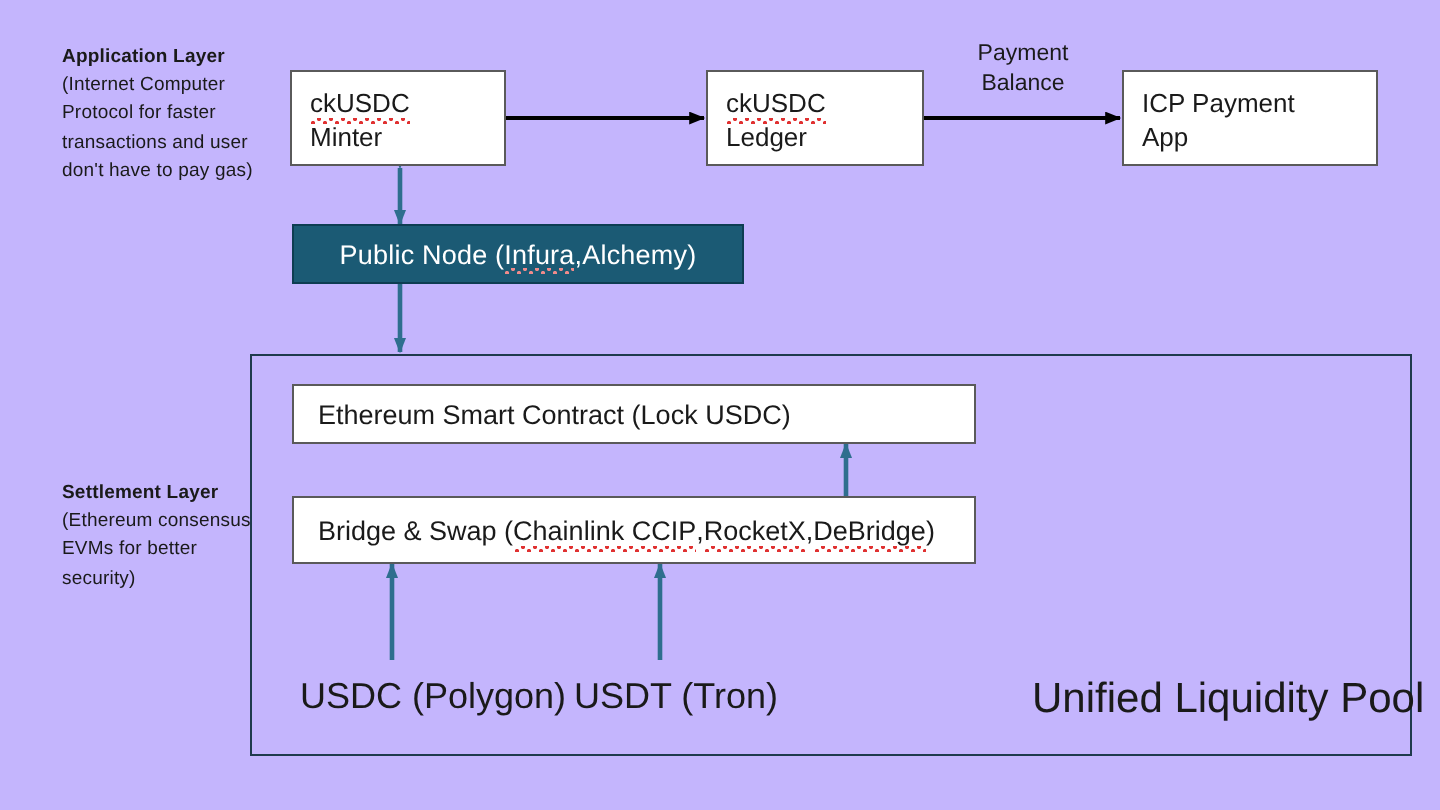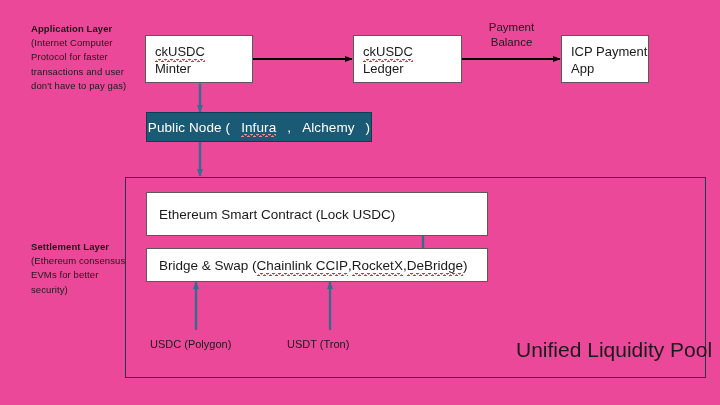--- a/index.html
+++ b/index.html
@@ -9,21 +9,21 @@
     background: #ffffff;
   }
   body {
     font-family: "Liberation Sans", sans-serif;
     color: #1a1a1a;
   }
   #canvas {
     position: relative;
     width: 720px;
     height: 405px;
-    background: #ec4899;
+    background: #c4b5fd;
     overflow: hidden;
   }
   .layer-label {
     position: absolute;
     font-size: 9.5px;
     line-height: 14.2px;
     color: #1a1a1a;
     letter-spacing: 0.1px;
   }
   .layer-label .lbl-strong {
@@ -79,21 +79,20 @@
     position: absolute;
     background: #1b5a74;
     border: 1.4px solid #0e3d52;
     box-sizing: border-box;
     color: #ffffff;
     font-size: 13.5px;
     display: flex;
     align-items: center;
     justify-content: center;
     letter-spacing: 0.1px;
-    gap: 11px;
   }
   .container-box {
     position: absolute;
     border: 1.6px solid #1f3a4d;
     background: transparent;
     box-sizing: border-box;
   }
   .pool-label {
     position: absolute;
     font-size: 21px;
@@ -103,21 +102,21 @@
   .edge-label {
     position: absolute;
     font-size: 11.5px;
     line-height: 14.5px;
     color: #1a1a1a;
     text-align: center;
     white-space: nowrap;
   }
   .leaf-label {
     position: absolute;
-    font-size: 11px;
+    font-size: 18px;
     color: #1a1a1a;
     white-space: nowrap;
   }
   svg.wires {
     position: absolute;
     left: 0;
     top: 0;
     width: 720px;
     height: 405px;
     pointer-events: none;
@@ -185,40 +184,40 @@
   <div class="node-box" style="left:145px; top:35px; width:108px; height:48px;">
     <span class="node-line"><span class="sp">ckUSDC</span></span>
     <span class="node-line">Minter</span>
   </div>
 
   <div class="node-box" style="left:353px; top:35px; width:109px; height:48px;">
     <span class="node-line"><span class="sp">ckUSDC</span></span>
     <span class="node-line">Ledger</span>
   </div>
 
-  <div class="node-box" style="left:561px; top:35px; width:88px; height:48px;">
+  <div class="node-box" style="left:561px; top:35px; width:128px; height:48px;">
     <span class="node-line">ICP Payment</span>
     <span class="node-line">App</span>
   </div>
 
 
   <div class="edge-label" style="left:462px; top:20px; width:99px;">
     <span style="display:block;">Payment</span>
     <span style="display:block;">Balance</span>
   </div>
 
   <div class="banner" style="left:146px; top:112px; width:226px; height:30px;">
     <span>Public Node (</span>
       <span class="sp sp-light">Infura</span>
       <span>, </span>
       <span>Alchemy</span>
       <span>)</span>
   </div>
 
-  <div class="node-box center-text" style="left:146px; top:192px; width:342px; height:44px;">
+  <div class="node-box center-text" style="left:146px; top:192px; width:342px; height:30px;">
     <span>Ethereum Smart Contract (Lock USDC)</span>
   </div>
 
   <div class="node-box center-text" style="left:146px; top:248px; width:342px; height:34px;">
     <span>Bridge &amp; Swap  (</span>
       <span class="sp">Chainlink CCIP</span>
       <span>, </span>
       <span class="sp">RocketX</span>
       <span>, </span>
       <span class="sp">DeBridge</span>

